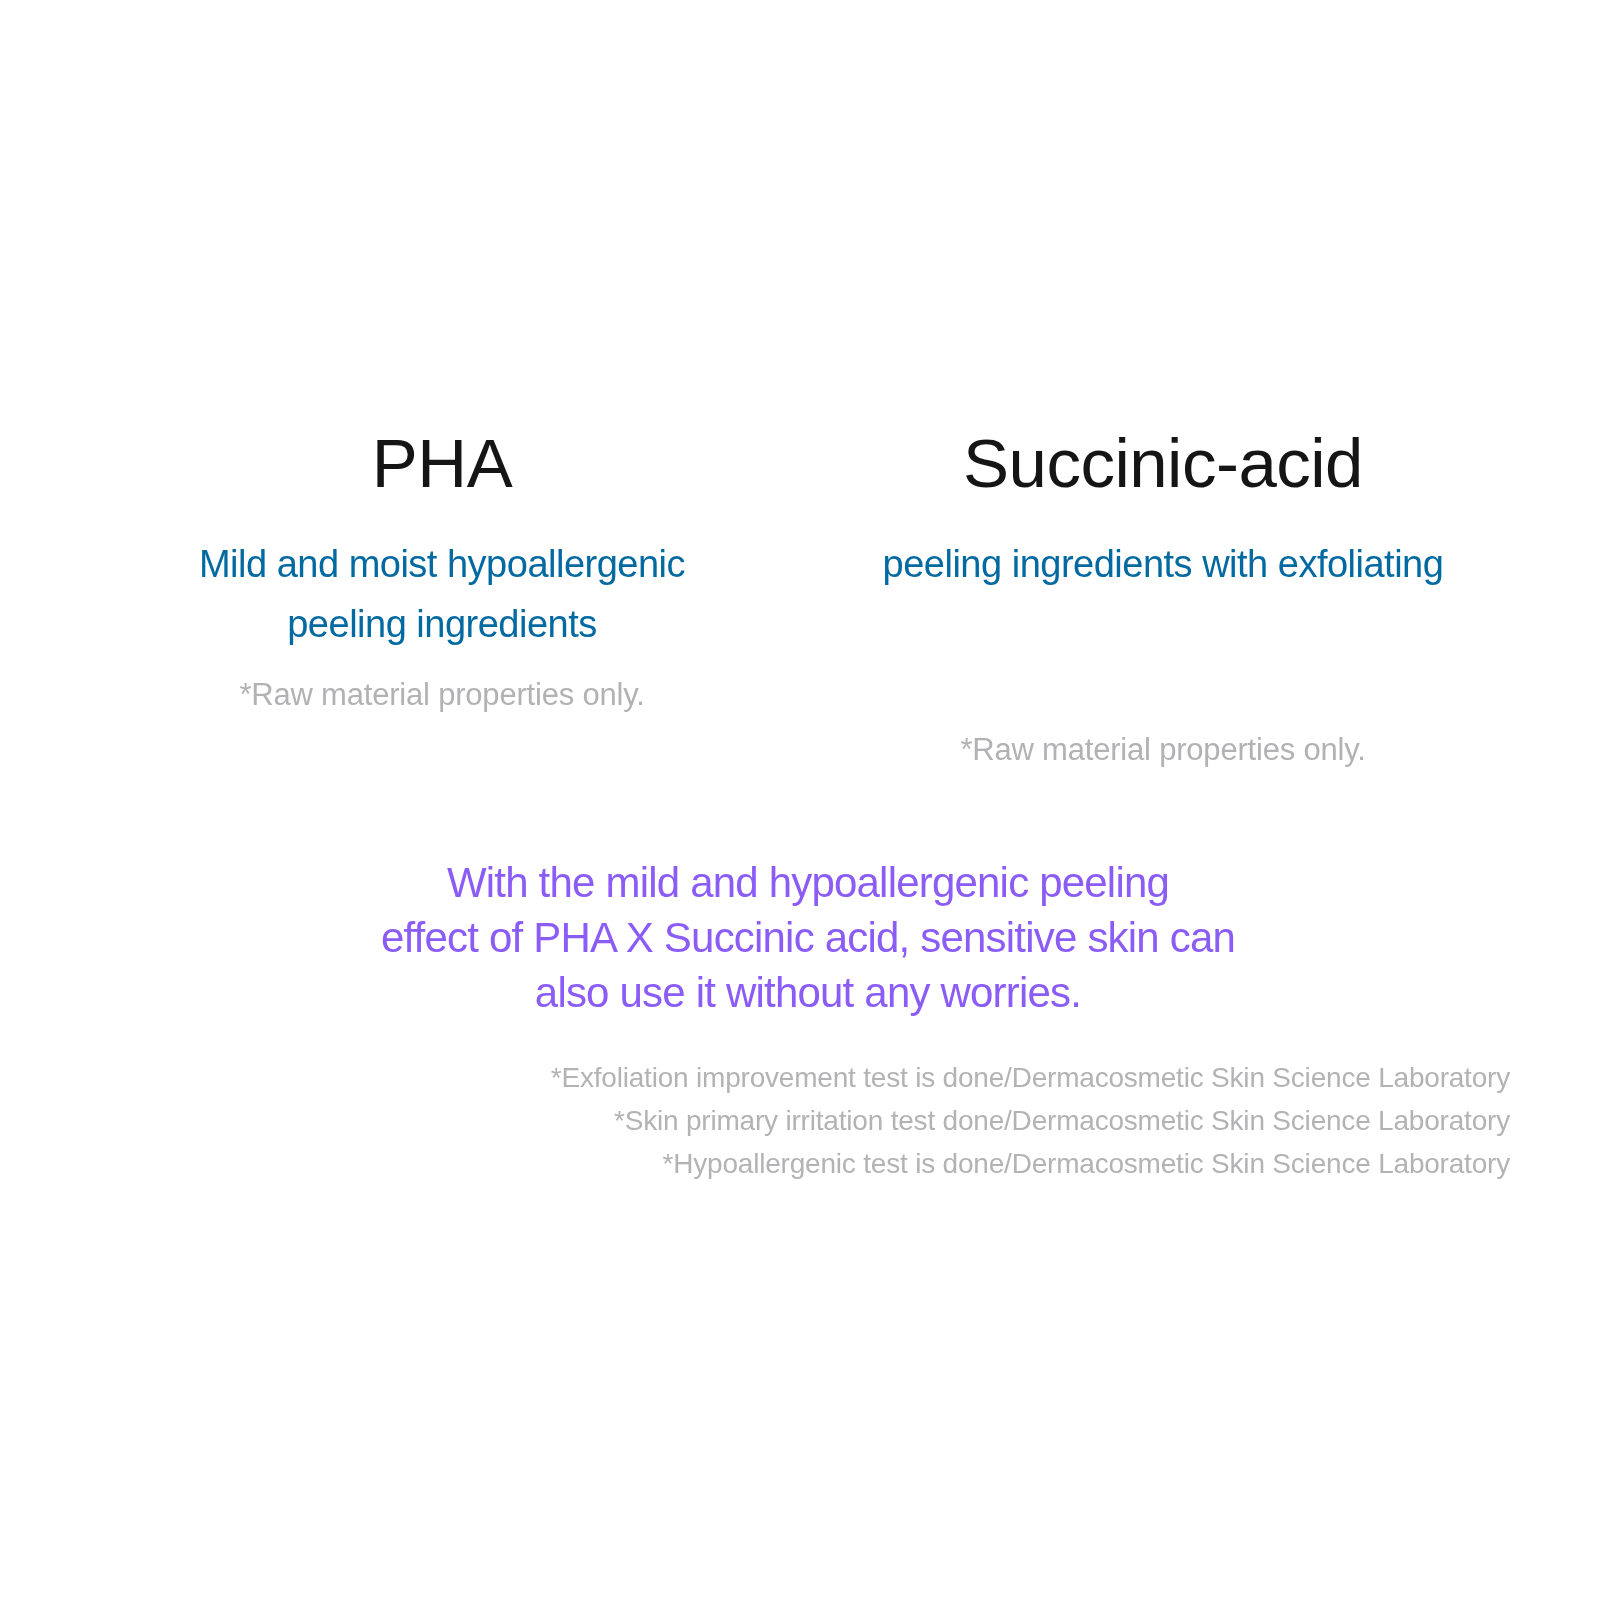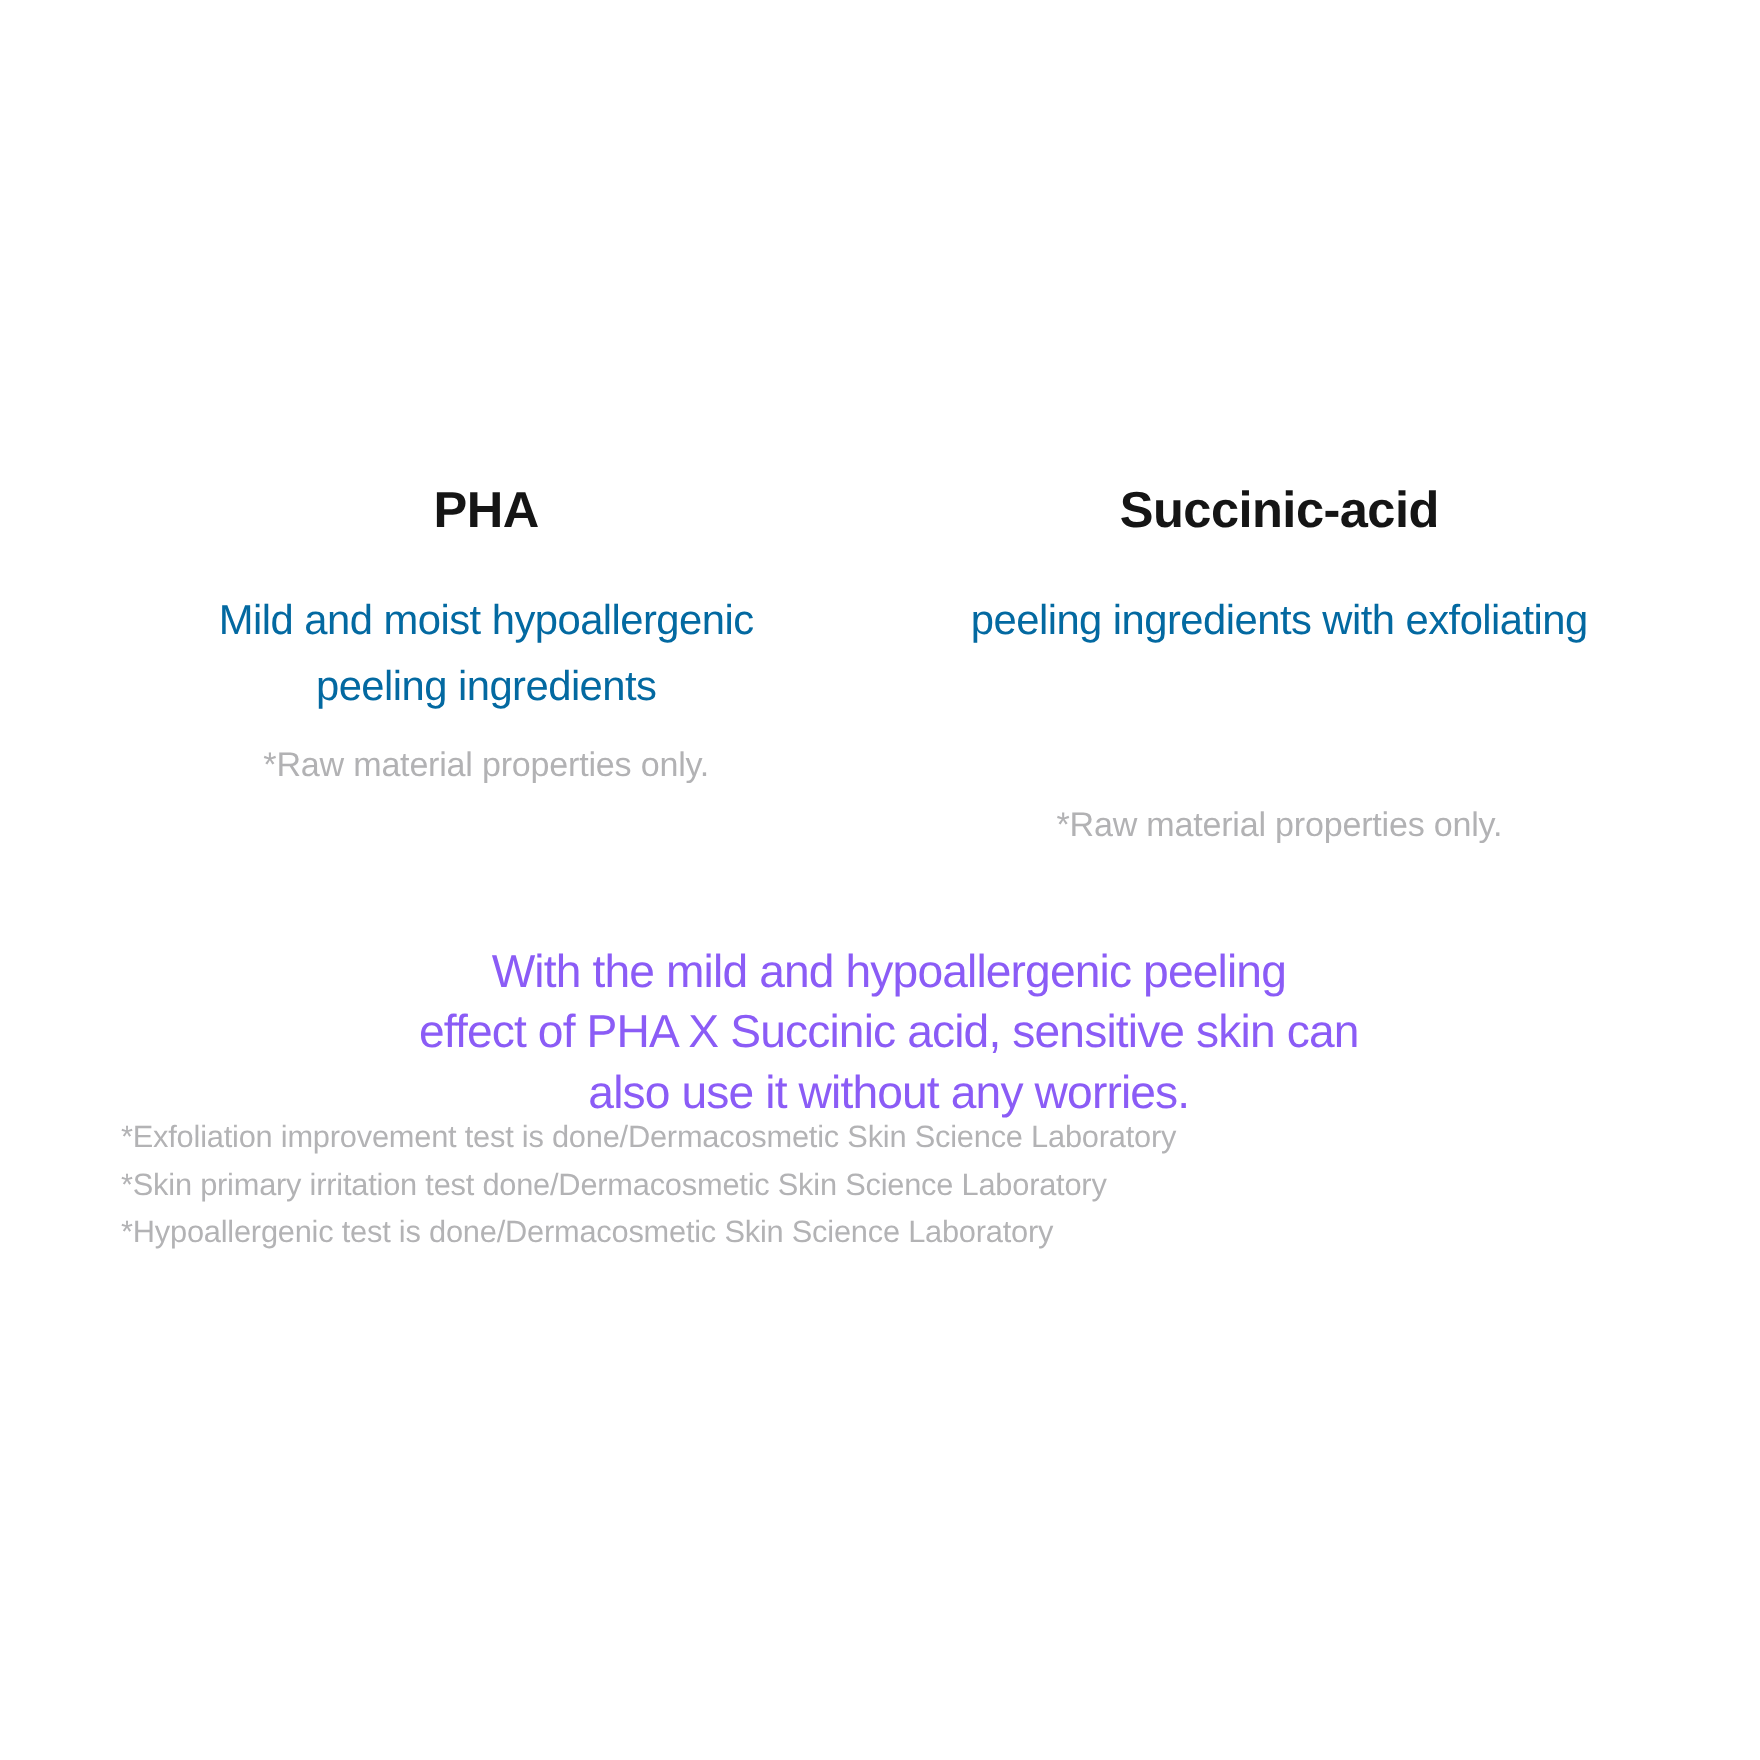--- a/index.html
+++ b/index.html
@@ -22,23 +22,23 @@
   }
   .col-left  { left: 140px; width: 604px; }
   .col-right { left: 820px; width: 686px; }
 
   .heading {
     position: absolute;
     top: 429px;
     width: 100%;
     left: 0;
     margin: 0;
-    font-size: 46px;
+    font-size: 69px;
     line-height: 69px;
-    font-weight: 700;
+    font-weight: 400;
     letter-spacing: -0.5px;
     color: #151515;
     white-space: nowrap;
     text-align: center;
   }
   .desc {
     position: absolute;
     top: 534px;
     width: 100%;
     left: 0;
@@ -71,23 +71,23 @@
     font-size: 42px;
     line-height: 55px;
     letter-spacing: -0.8px;
     color: #8b5cf6;
   }
   .summary .line { white-space: nowrap; }
 
   .disclaimers {
     position: absolute;
     left: 110px;
-    top: 1012px;
+    top: 1056px;
     width: 1400px;
-    text-align: left;
+    text-align: right;
     font-size: 28px;
     line-height: 43px;
     letter-spacing: -0.2px;
     color: #b3b3b5;
   }
   .disclaimers .line { white-space: nowrap; }
 </style>
 </head>
 <body>
 

